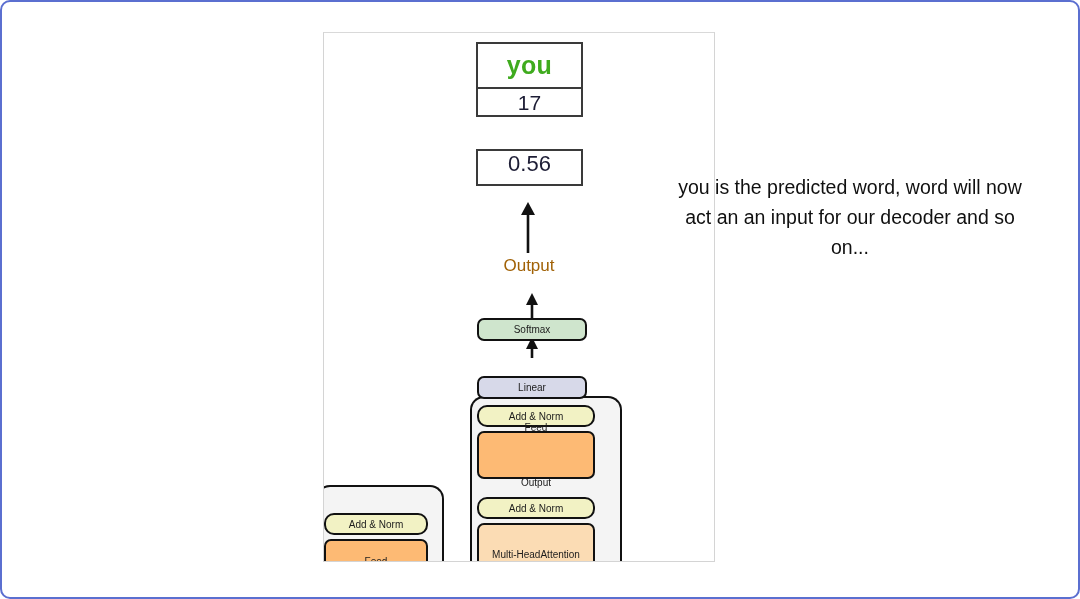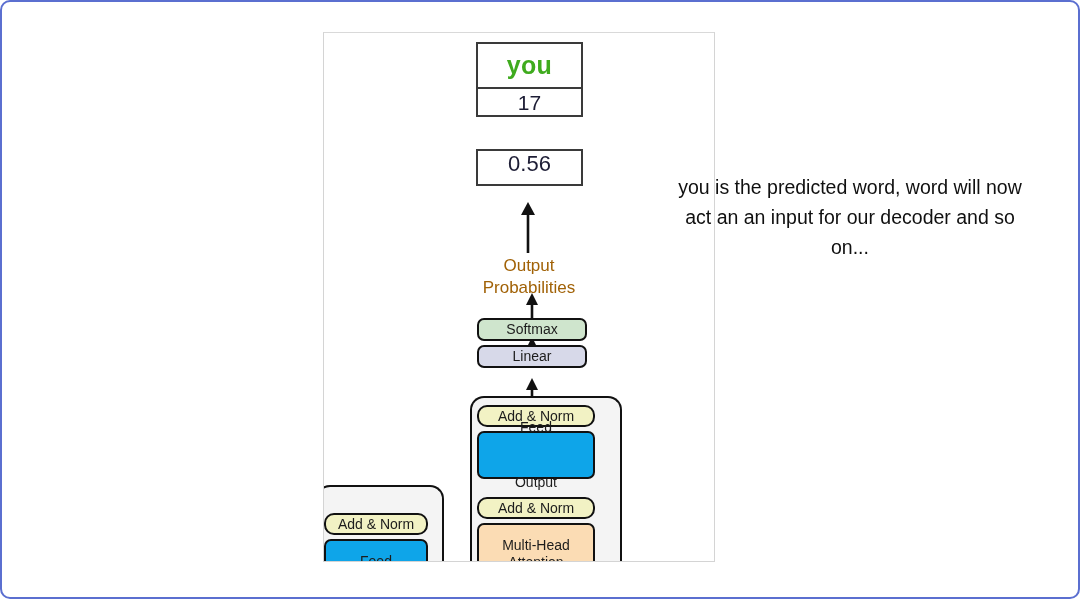--- a/index.html
+++ b/index.html
@@ -117,51 +117,51 @@
   
   .blk {
     position: absolute;
     box-sizing: border-box;
     border: 2.4px solid #111111;
     border-radius: 7px;
     display: flex;
     align-items: center;
     justify-content: center;
     text-align: center;
-    font-size: 14px;
+    font-size: 10px;
     line-height: 17px;
     color: #1c1c1c;
   }
   .blk.addnorm { background: #f2f2c4; border-radius: 10px; }
   .blk.softmax { background: #cfe5cd; }
   .blk.linear  { background: #d7d9e9; }
-  .blk.ff      { background: #0ea5e9; gap: 38px; }
+  .blk.ff      { background: #fdba74; gap: 38px; }
   .blk.mha     { background: #fbdcb4; }
 
   #softmax { left: 153px; top: 285px; width: 110px; height: 23px; }
-  #linear  { left: 153px; top: 312px; width: 110px; height: 23px; }
+  #linear  { left: 153px; top: 343px; width: 110px; height: 23px; }
 
   
   #decoder-container {
     position: absolute;
     left: 146px;
     top: 363px;
     width: 152px;
     height: 210px;
     border: 2.6px solid #111111;
     border-radius: 14px;
     border-bottom: none;
     background: #f4f4f4;
     box-sizing: border-box;
   }
 
   #dec-addnorm-1 { left: 153px; top: 372px; width: 118px; height: 22px; }
   #dec-ff        { left: 153px; top: 398px; width: 118px; height: 48px; flex-direction: column; }
   #dec-addnorm-2 { left: 153px; top: 464px; width: 118px; height: 22px; }
-  #dec-mha       { left: 153px; top: 490px; width: 118px; height: 62px; flex-direction: column; }
+  #dec-mha       { left: 153px; top: 490px; width: 118px; height: 62px; flex-direction: row; }
 
   
   #encoder-container {
     position: absolute;
     left: -8px;
     top: 452px;
     width: 128px;
     height: 120px;
     border: 2.6px solid #111111;
     border-radius: 14px;
@@ -213,21 +213,20 @@
       <span id="prob-value">0.56</span>
     </div>
 
     <svg id="output-arrow" viewBox="0 0 44 52">
       <line x1="22" y1="52" x2="22" y2="9" stroke="#111111" stroke-width="2.6"></line>
       <polygon points="22,1 15,14 29,14" fill="#111111"></polygon>
     </svg>
 
     <div id="output-prob-label">
       <div>Output</div>
-      <div>Probabilities</div>
     </div>
 
     <svg id="wires" viewBox="0 0 328 530">
 
       <line x1="208" y1="285" x2="208" y2="268" stroke="#111111" stroke-width="2.6"></line>
       <polygon points="208,260 202,272 214,272" fill="#111111"></polygon>
 
       <line x1="208" y1="325" x2="208" y2="312" stroke="#111111" stroke-width="2.6"></line>
       <polygon points="208,304 202,316 214,316" fill="#111111"></polygon>
 

